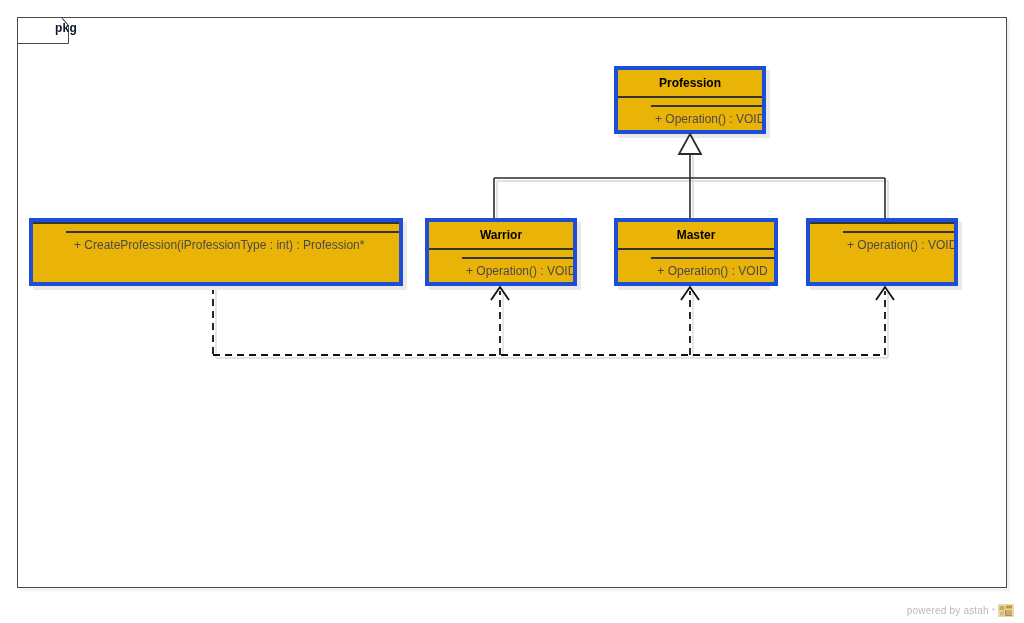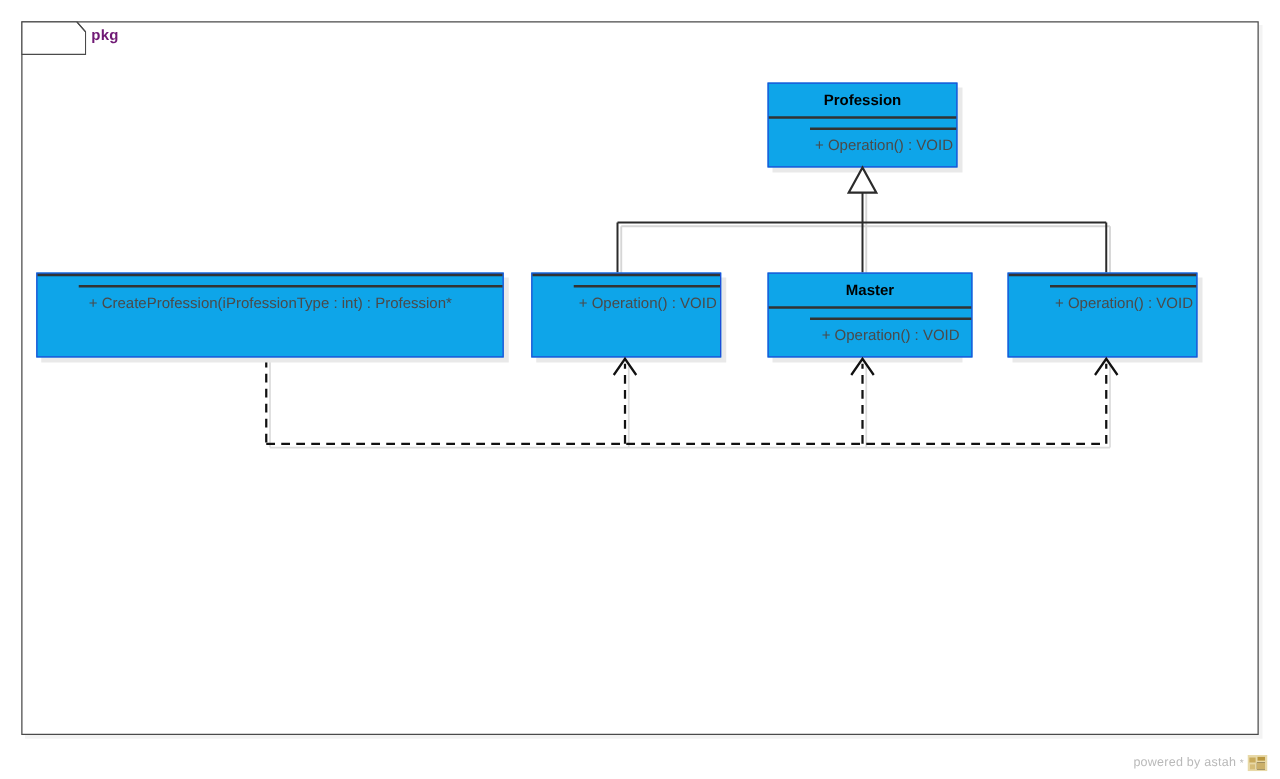--- a/index.html
+++ b/index.html
@@ -43,35 +43,35 @@
     position: absolute;
     left: 17px;
     top: 17px;
     width: 52px;
     height: 26px;
     box-sizing: border-box;
   }
   .pkg-tab svg { display: block; }
   .pkg-tab-label {
     position: absolute;
-    left: 34px;
+    left: 16px;
     top: 21px;
     font-size: 12px;
     font-weight: bold;
-    color: #701a75;
+    color: #0f172a;
     letter-spacing: 0.2px;
     padding-left: 39px;
   }
 
   
   .cls {
     position: absolute;
     box-sizing: border-box;
-    border: 1px solid #1d4ed8;
-    background: #0ea5e9;
+    border: 4px solid #1d4ed8;
+    background: #eab308;
     z-index: 5;
   }
   .cls-shadow {
     position: absolute;
     background: #e9e9e9;
     z-index: 4;
   }
   .cls-name {
     text-align: center;
     font-size: 12px;
@@ -203,20 +203,21 @@
   </div>
 
   <div class="cls-shadow" style="left:33px;top:222px;width:374px;height:68px;"></div>
   <div class="cls" style="left:29px;top:218px;width:374px;height:68px;">
     <div class="cls-attrs"></div>
     <div class="cls-ops">+ CreateProfession(iProfessionType : int) : Profession*</div>
   </div>
 
   <div class="cls-shadow" style="left:429px;top:222px;width:152px;height:68px;"></div>
   <div class="cls" style="left:425px;top:218px;width:152px;height:68px;">
+    <div class="cls-name">Warrior</div>
     <div class="cls-attrs"></div>
     <div class="cls-ops center">+ Operation() : VOID</div>
   </div>
 
   <div class="cls-shadow" style="left:618px;top:222px;width:152px;height:68px;"></div>
   <div class="cls" style="left:614px;top:218px;width:164px;height:68px;">
     <div class="cls-name">Master</div>
     <div class="cls-attrs"></div>
     <div class="cls-ops center">+ Operation() : VOID</div>
   </div>

